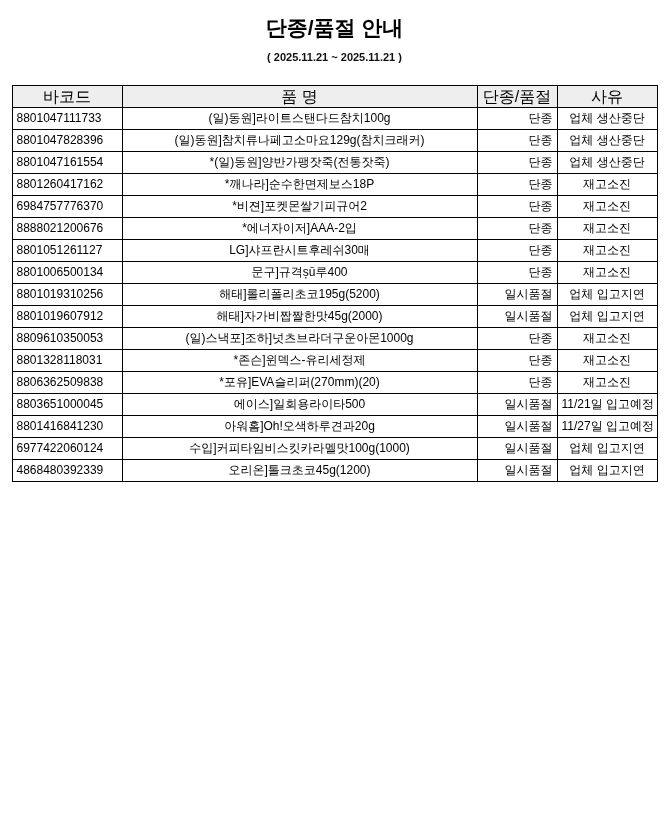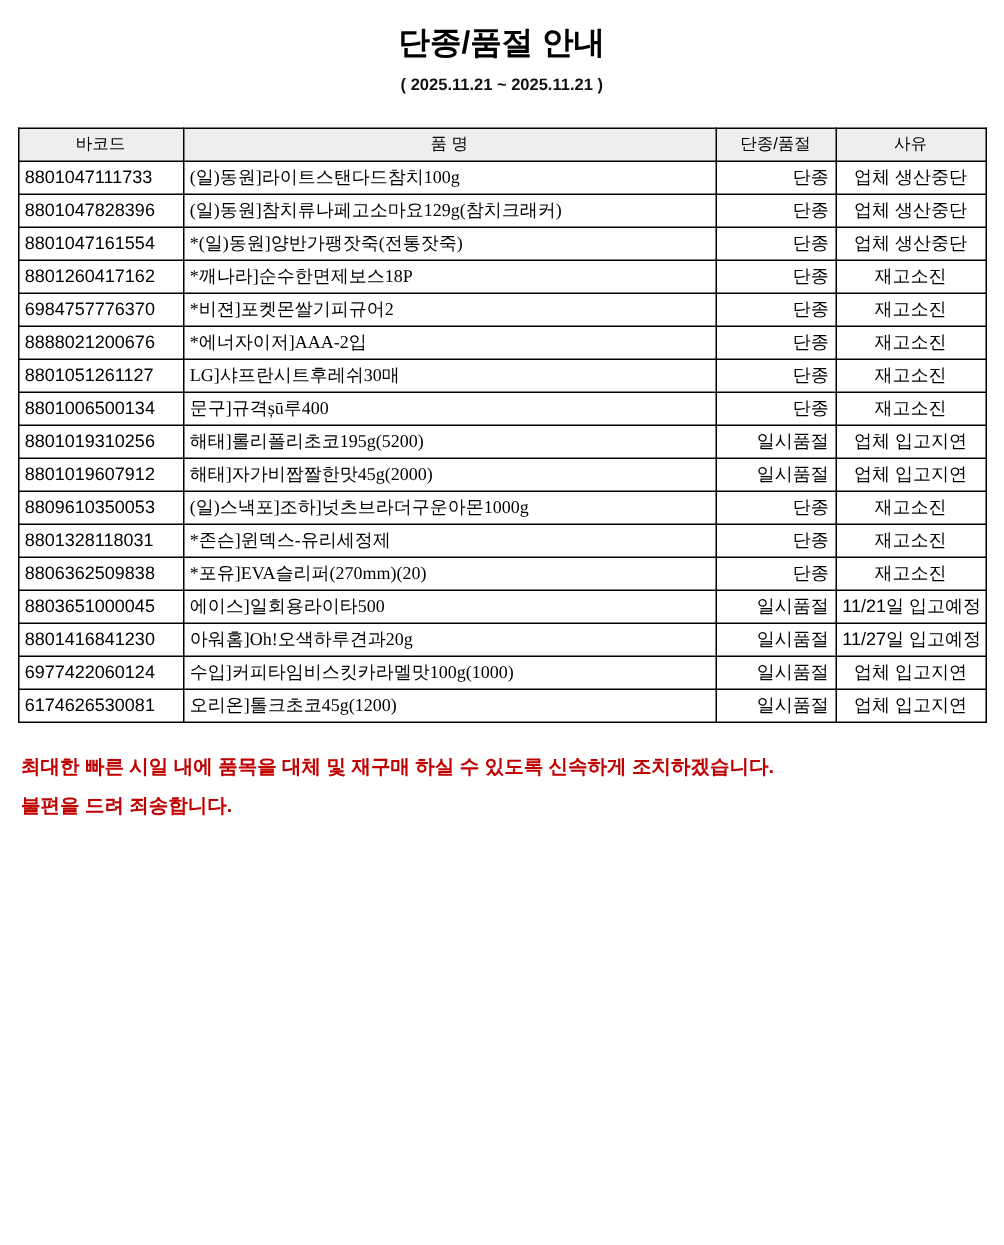--- a/index.html
+++ b/index.html
@@ -49,29 +49,29 @@
     height: 21px;
     padding: 0 4px;
     line-height: 19px;
     white-space: nowrap;
     overflow: hidden;
   }
   table.items thead th {
     background: #eeeeee;
     font-weight: normal;
     text-align: center;
-    font-size: 11px;
+    font-size: 16px;
   }
   col.c-barcode { width: 110px; }
   col.c-name    { width: 355px; }
   col.c-status  { width: 80px; }
   col.c-reason  { width: 100px; }
 
   td.barcode { text-align: left; }
-  td.name    { text-align: left; font-family: Liberation Serif, serif; }
+  td.name    { text-align: center; }
   td.status  { text-align: right; margin-left: 48px; }
   td.reason  { text-align: center; }
 
   .notes {
     margin: 16px 0 0 14px;
   }
   .note-line {
     color: #c00000;
     font-size: 13px;
     font-weight: bold;
@@ -192,26 +192,22 @@
           <td class="status">일시품절</td>
           <td class="reason">11/27일 입고예정</td>
         </tr>
         <tr>
           <td class="barcode">6977422060124</td>
           <td class="name">수입]커피타임비스킷카라멜맛100g(1000)</td>
           <td class="status">일시품절</td>
           <td class="reason">업체 입고지연</td>
         </tr>
         <tr>
-          <td class="barcode">6174626530081</td>
+          <td class="barcode">4868480392339</td>
           <td class="name">오리온]톨크초코45g(1200)</td>
           <td class="status">일시품절</td>
           <td class="reason">업체 입고지연</td>
         </tr>
       </tbody>
   </table>
 
-  <div class="notes">
-    <div class="note-line">최대한 빠른 시일 내에 품목을 대체 및 재구매 하실 수 있도록 신속하게 조치하겠습니다.</div>
-    <div class="note-line">불편을 드려 죄송합니다.</div>
-  </div>
 
 </div>
 
 </body></html>

